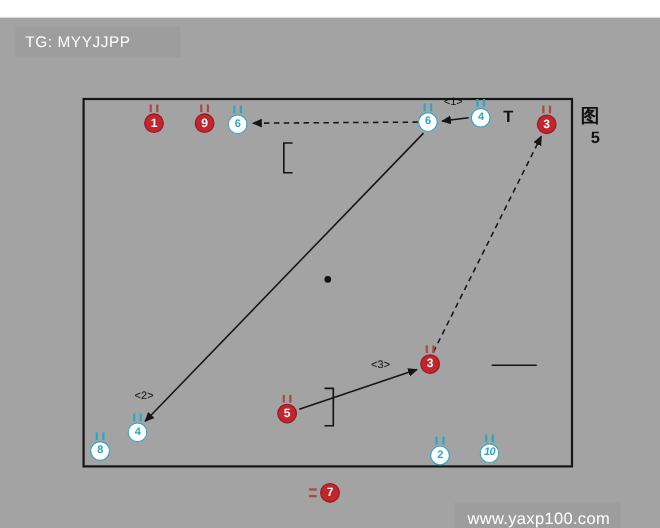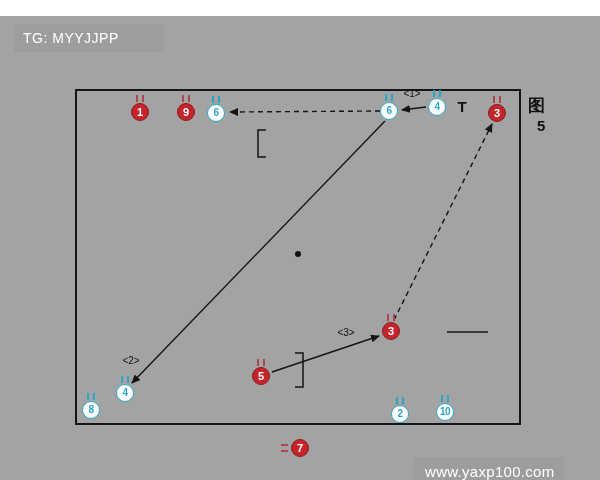--- a/index.html
+++ b/index.html
@@ -131,21 +131,21 @@
       <div class="marker cyan" style="left: 91px; top: 394px;">
         <span class="tick t1"></span>
         <span class="tick t2"></span>
         <span class="num">8</span>
       </div>
       <div class="marker cyan" style="left: 400px; top: 398px;">
         <span class="tick t1"></span>
         <span class="tick t2"></span>
         <span class="num">2</span>
       </div>
-      <div class="marker cyan" style="left: 445px; top: 396px;">
+      <div class="marker cyan" style="left: 445px; top: 396px; font-style: italic;">
         <span class="tick t1"></span>
         <span class="tick t2"></span>
         <span class="num">10</span>
       </div>
       <div class="marker red ticks-left" style="left: 300px; top: 432px;">
         <span class="tick t1"></span>
         <span class="tick t2"></span>
         <span class="num">7</span>
       </div>
     </div>

